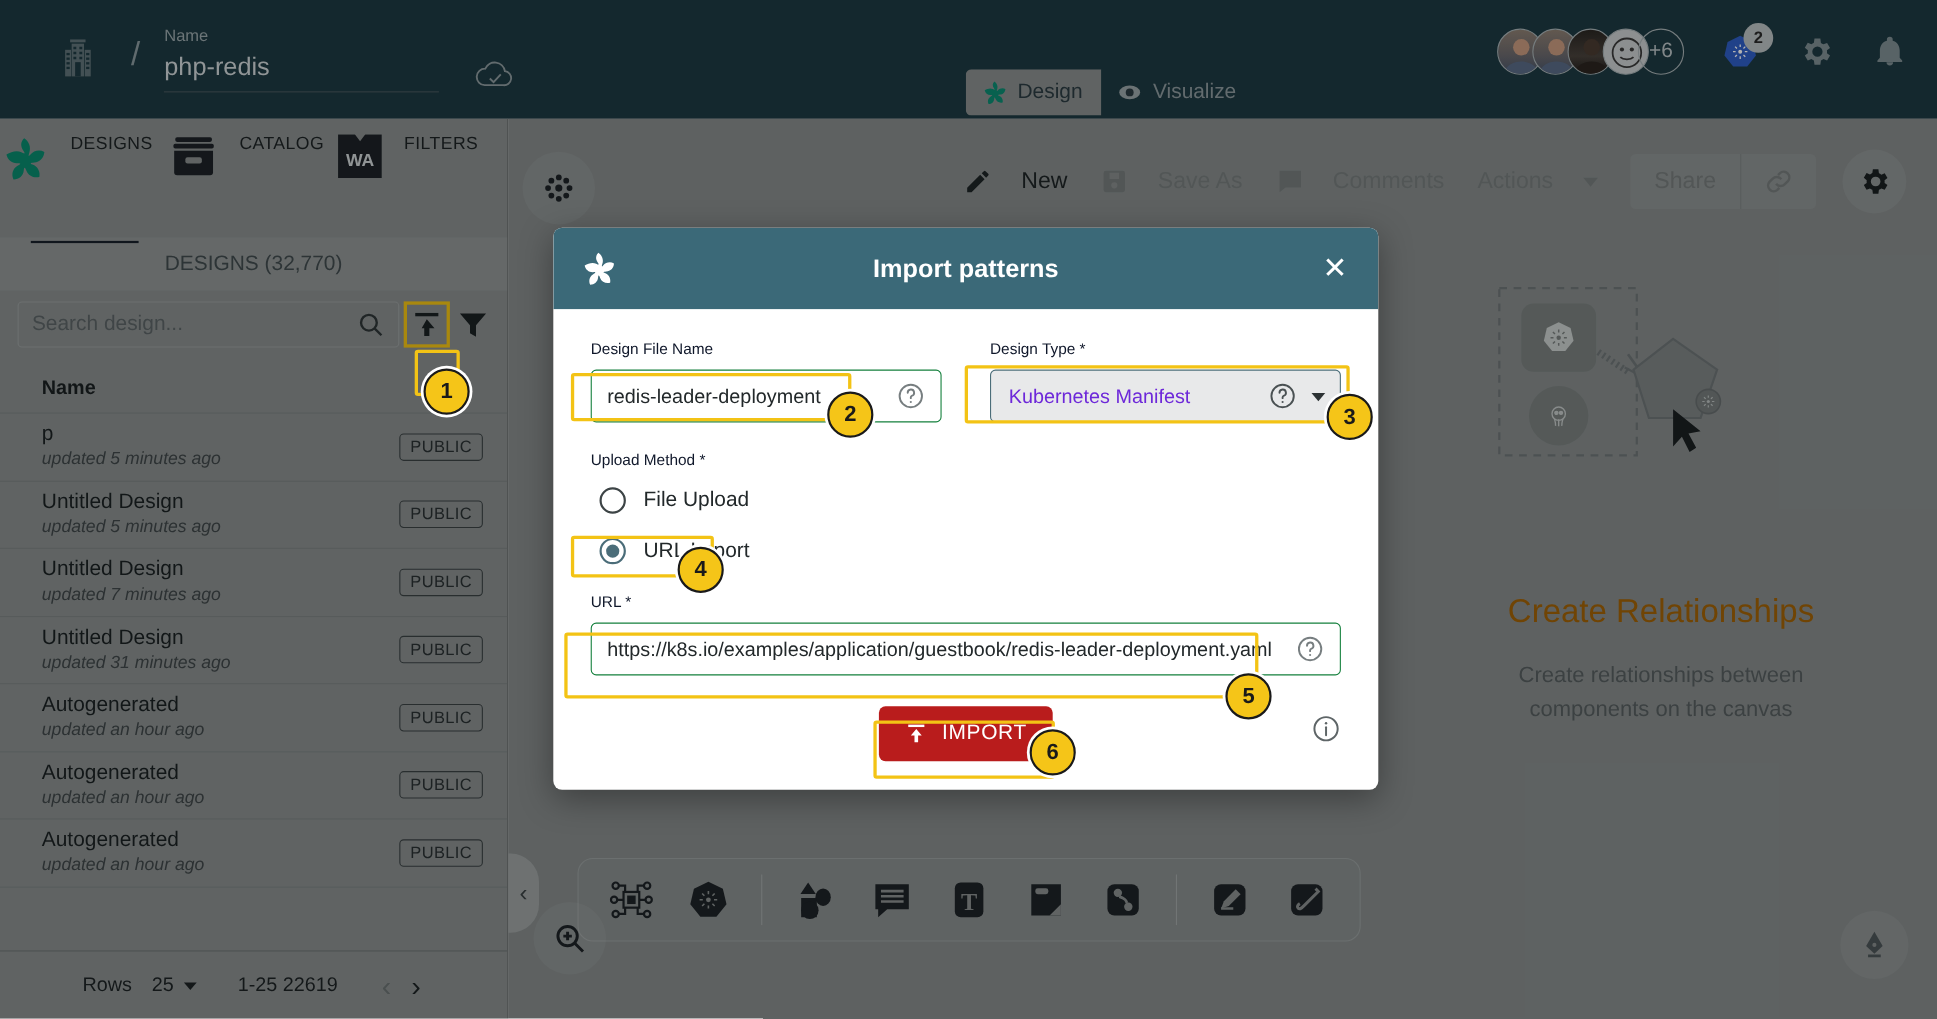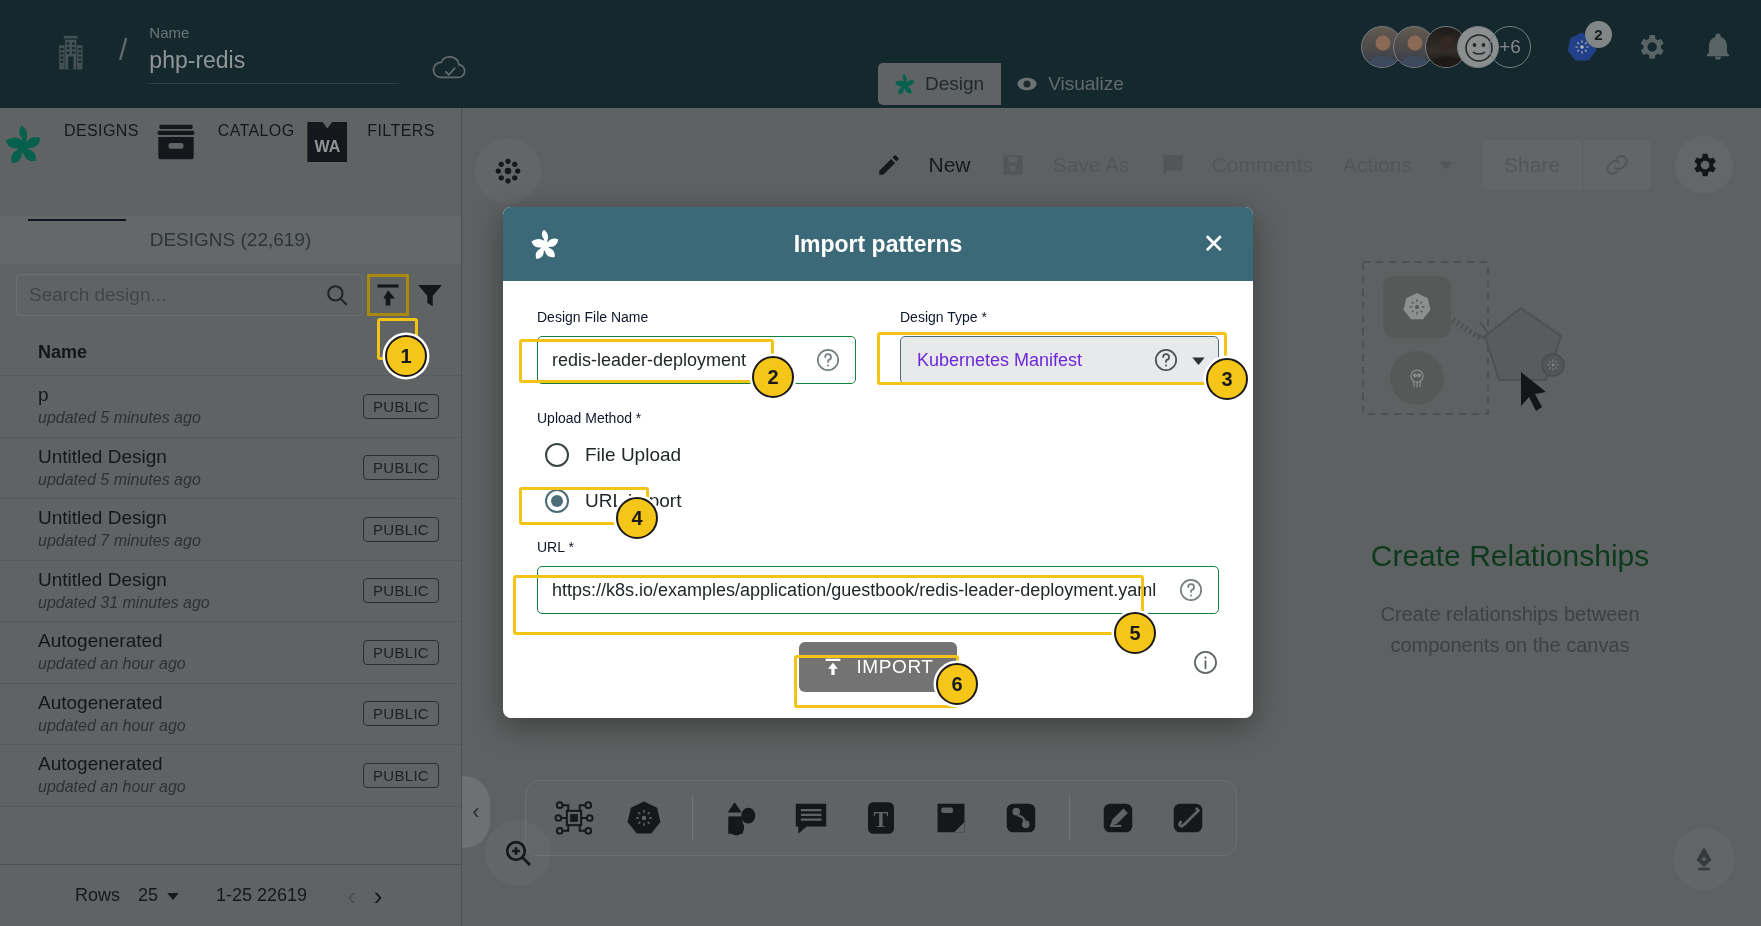--- a/index.html
+++ b/index.html
@@ -113,21 +113,21 @@
   .share-lbl { padding: 0 22px; color: #767c7c; font-size: 21px; }
   .share-div { width: 1px; height: 50px; background: #7e8484; }
   .link-btn { padding: 0 20px; display:flex; align-items:center; }
   .settings-round { margin-left: 24px; width: 58px; height: 58px; border-radius: 50%;
                  background: rgba(255,255,255,.07); display:flex;
                  align-items:center; justify-content:center; cursor:pointer; }
 
   .empty-state { position: absolute; right: 66px; top: 254px; width: 370px;
                  text-align: center; }
   .es-art { height: 190px; position: relative; margin-bottom: 95px; }
-  .es-title { font-size: 30px; color: #14532d; font-weight: 400; margin-bottom: 26px; }
+  .es-title { font-size: 30px; color: #a16207; font-weight: 400; margin-bottom: 26px; }
   .es-text { font-size: 20px; color: #565d5f; line-height: 31px; }
 
   .zoom-fab { position: absolute; left: 485px; bottom: 40px; width: 66px; height: 66px;
               border-radius: 50%; background: rgba(255,255,255,.055);
               display:flex; align-items:center; justify-content:center; cursor:pointer; }
   .pen-fab { position: absolute; right: 26px; bottom: 36px; width: 62px; height: 62px;
               border-radius: 50%; background: rgba(255,255,255,.06);
               display:flex; align-items:center; justify-content:center; cursor:pointer; }
 
   .bottom-dock { position: absolute; left: 50%; transform: translateX(-50%); bottom: 70px;
@@ -163,21 +163,21 @@
               padding: 0 12px 0 16px; }
   .sel-val { flex: 1; font-size: 18px; color: #6d28d9; }
   .caret { margin-left: 12px; color: #2c3234; font-size: 12px; }
   .radio-row { display: flex; align-items: center; gap: 16px; margin-top: 4px;
                padding: 6px 8px; width: fit-content; position: relative; }
   .radio { width: 24px; height: 24px; border-radius: 50%; border: 2px solid #4b6d79;
            display:flex; align-items:center; justify-content:center; }
   .radio.off { border-color: #3d4446; }
   .radio .dot { width: 12px; height: 12px; border-radius: 50%; background: #4b6d79; }
   .radio-lbl { font-size: 19px; color: #22282a; }
-  .import-btn { margin: 0 auto; width: 158px; height: 50px; background: #737373;
+  .import-btn { margin: 0 auto; width: 158px; height: 50px; background: #b91c1c;
                 border-radius: 6px; color: #fff; display:flex; align-items:center;
                 justify-content:center; gap: 12px; font-size: 19px; letter-spacing:.6px;
                 cursor: pointer; border: none; font-family: inherit;}
   .info-ic { position: absolute; right: 34px; bottom: 16px; }
 
   
   .hl { position: absolute; border: 3px solid #f3c315; border-radius: 3px;
         pointer-events: none; }
   .bubble { position: absolute; width: 42px; height: 42px; border-radius: 50%;
             background: #f5c518; border: 2.5px solid #1a1a1a;
@@ -503,21 +503,21 @@
           <rect x="8.5" y="12.6" width="9" height="3.4" rx="1.2" fill="#8a8f8f"></rect>
         </svg>
         <span class="lp-tab-label">CATALOG</span>
       </div>
       <div class="lp-tab">
         <span class="wa-box">WA</span>
         <span class="lp-tab-label">FILTERS</span>
       </div>
     </div>
 
-    <div class="designs-count">DESIGNS (22,619)</div>
+    <div class="designs-count">DESIGNS (32,770)</div>
 
     <div class="search-row">
       <div class="search-box">
         <input class="search-input" placeholder="Search design..." style="">
         <svg width="26" height="26" viewBox="0 0 24 24" fill="none" stroke="#2e3537" stroke-width="2">
           <circle cx="10.5" cy="10.5" r="6.6"></circle>
             <path d="M15.4 15.4L21 21"></path>
         </svg>
       </div>
       <div class="icon-btn hl-box">

